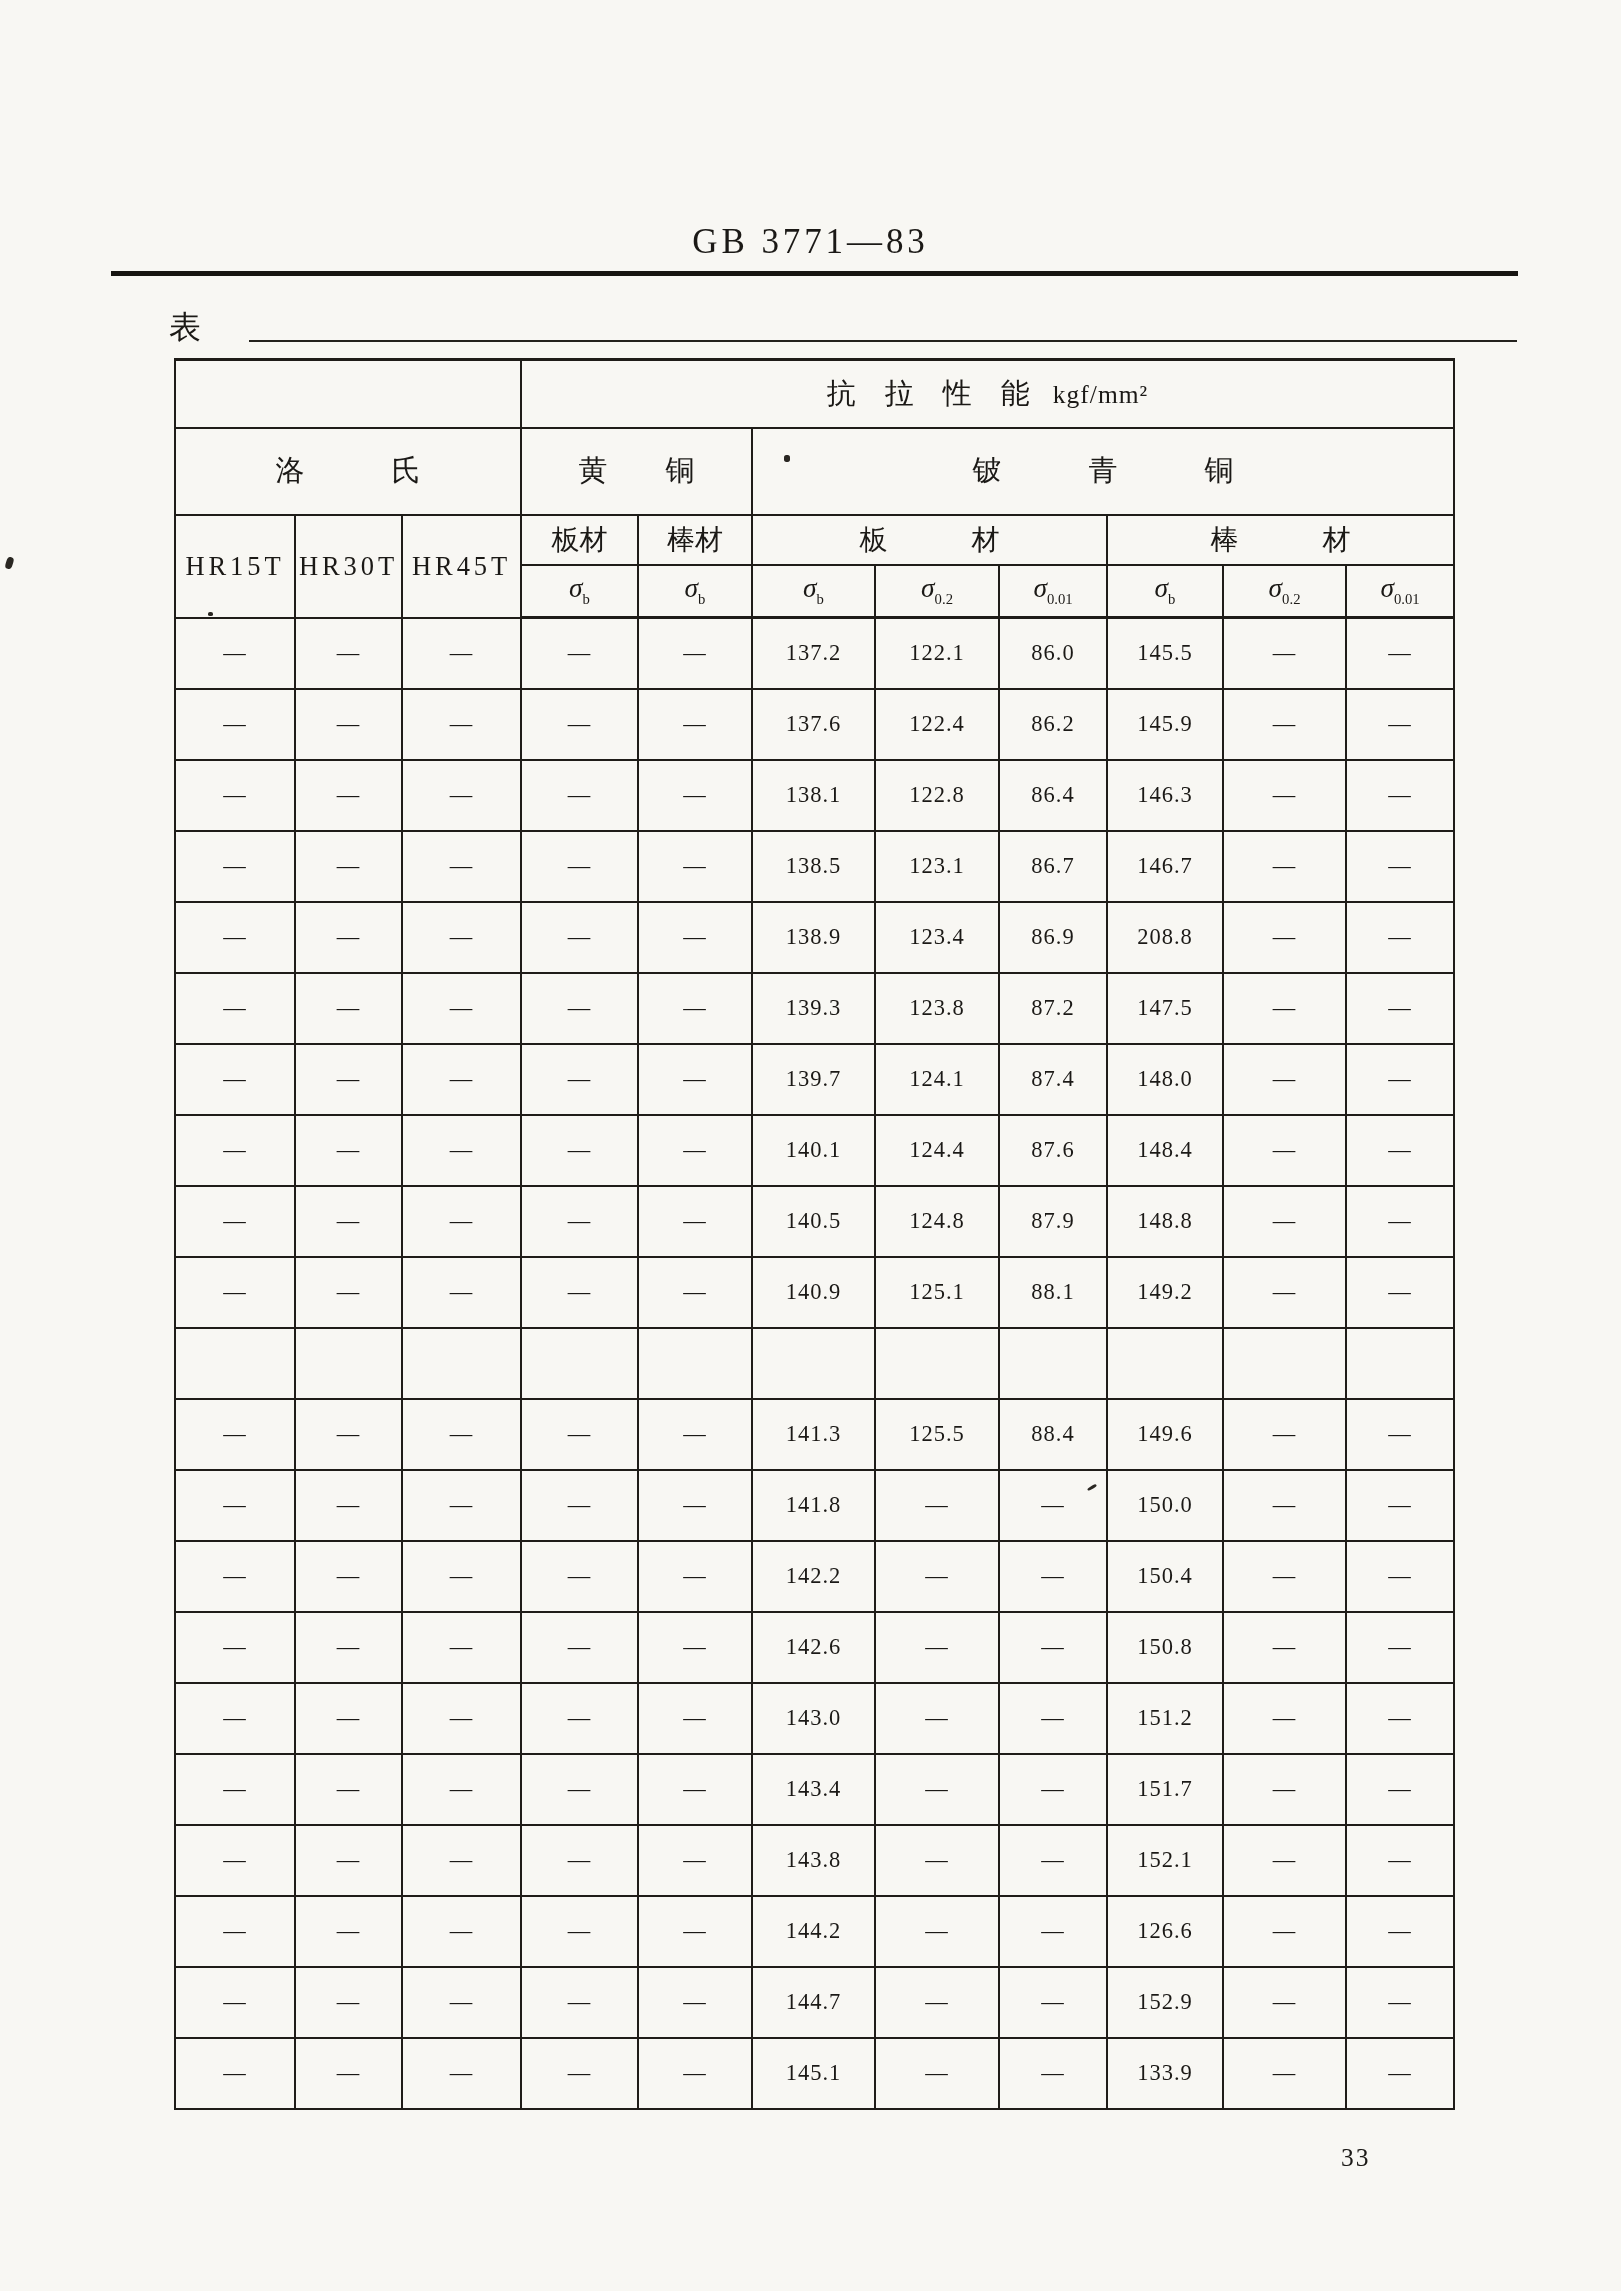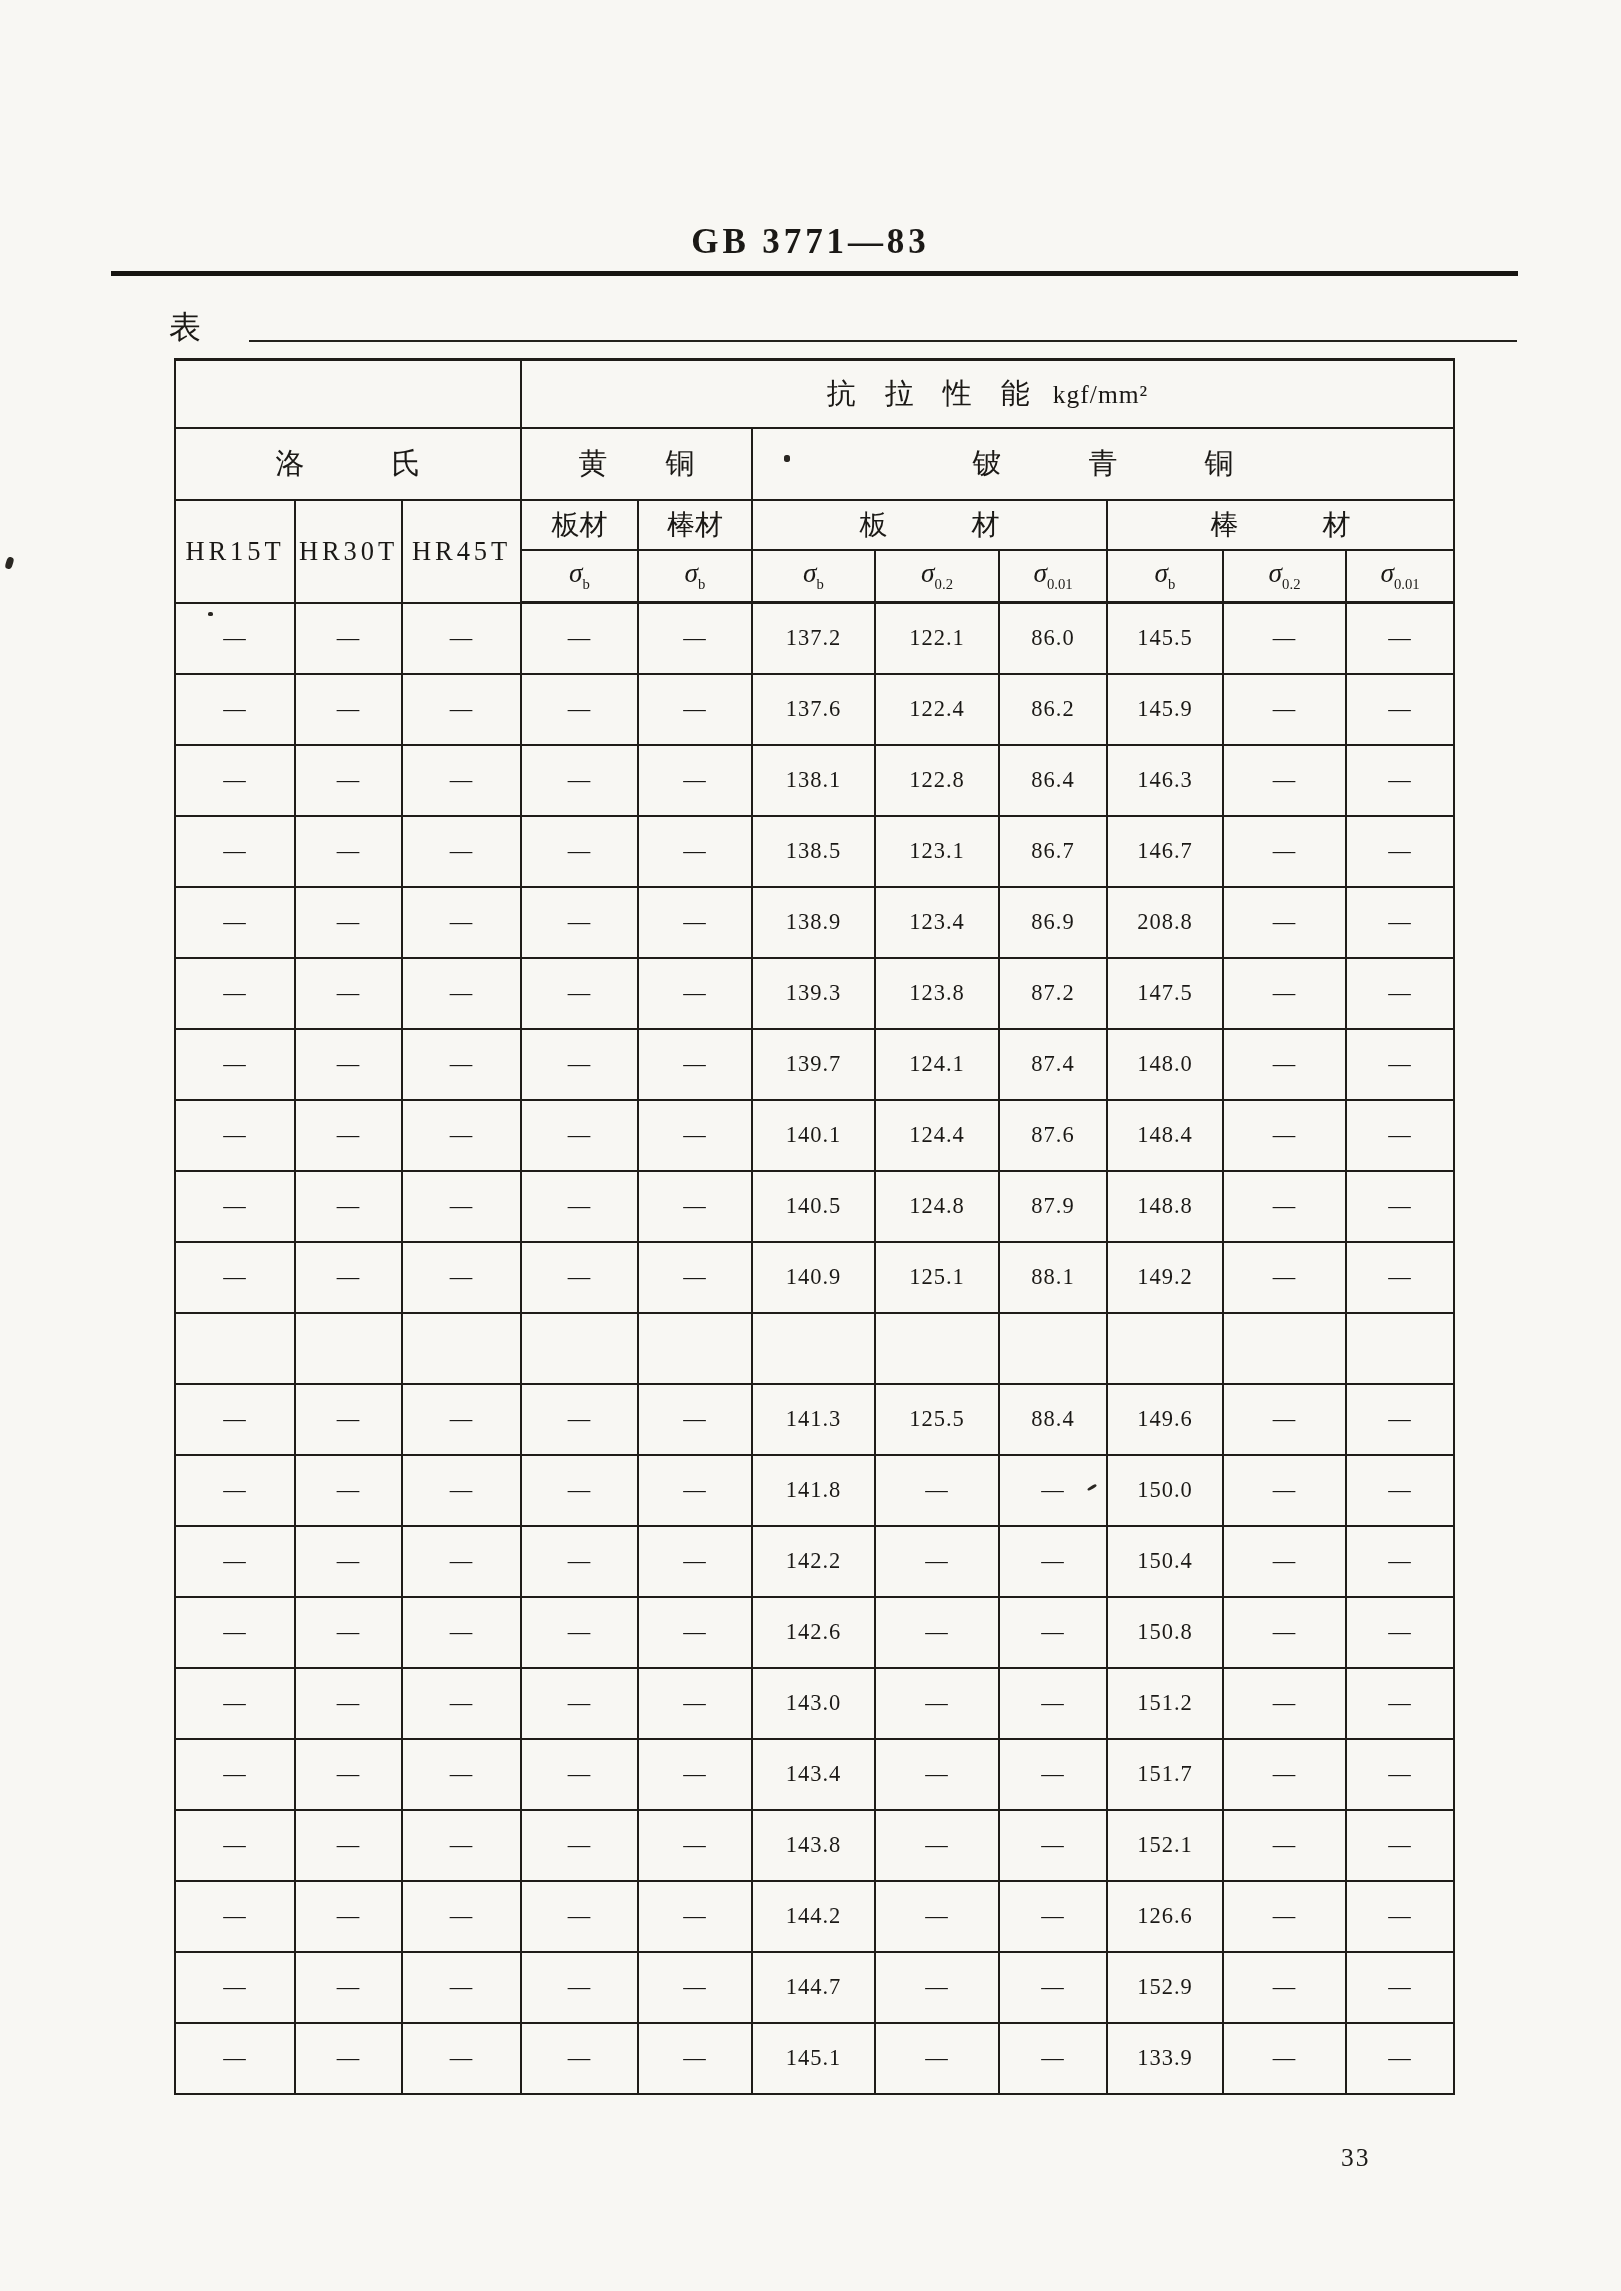--- a/index.html
+++ b/index.html
@@ -11,21 +11,21 @@
     font-family: "Liberation Serif", "DejaVu Serif", serif;
     overflow: hidden;
   }
 
   
   .gb-title {
     position: absolute;
     top: 222px; left: 0; width: 1621px;
     text-align: center;
     font-size: 35px;
-    font-weight: bold;
+    font-weight: normal;
     letter-spacing: 3.9px;
   }
   .top-rule {
     position: absolute;
     left: 111px; top: 271px;
     width: 1407px; height: 4.9px;
     background: #171511;
   }
   .table-label {
     position: absolute;
@@ -59,21 +59,21 @@
   table.main th, table.main td {
     border: 2px solid #1f1c18;
     text-align: center;
     vertical-align: middle;
     font-weight: normal;
     padding: 0;
     overflow: hidden;
     white-space: nowrap;
   }
   tr.hdr-a  { height: 68px; }
-  tr.hdr-b  { height: 72px; }
+  tr.hdr-b  { height: 87px; }
   tr.hdr-c  { height: 50px; }
   tr.hdr-d  { height: 53px; }
   tbody tr  { height: 71px; }
 
   tr.hdr-a th { border-bottom-width: 2.9px; }
   tr.hdr-b th { border-bottom-width: 2.9px; }
   tr.hdr-d th, th.hr-cell { border-bottom-width: 3.9px; }
 
   .cjk      { font-size: 29px; }
   .cjk-sm   { font-size: 28px; border-radius: 23px; }

